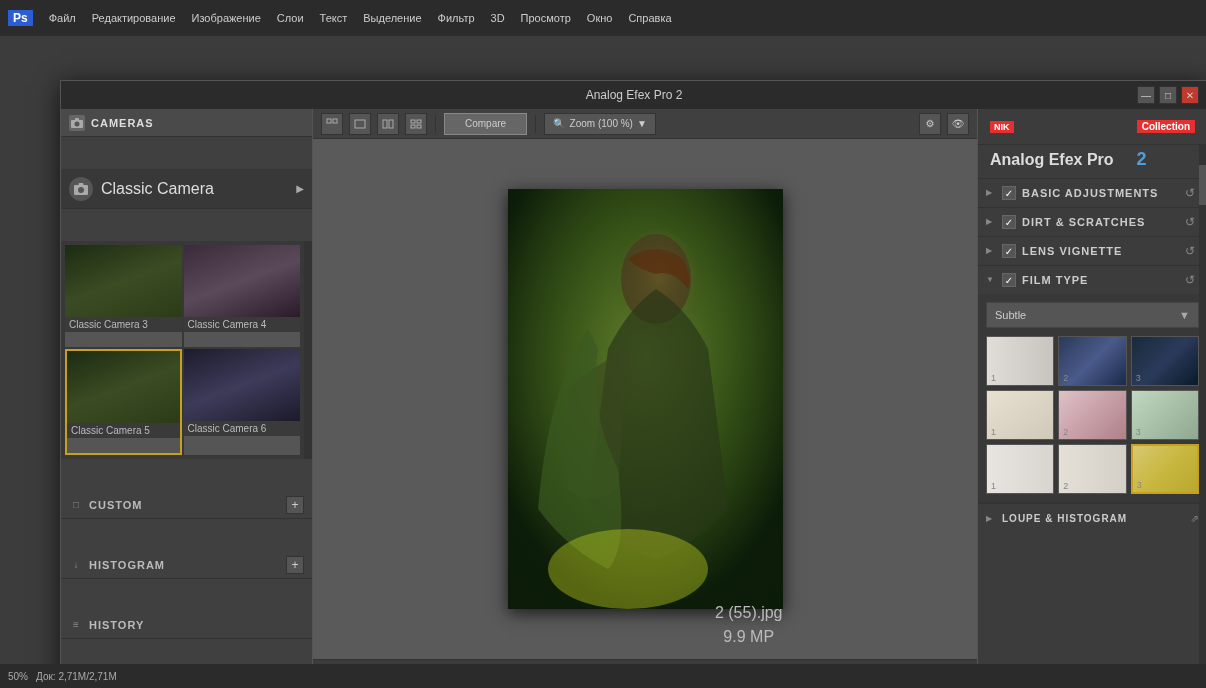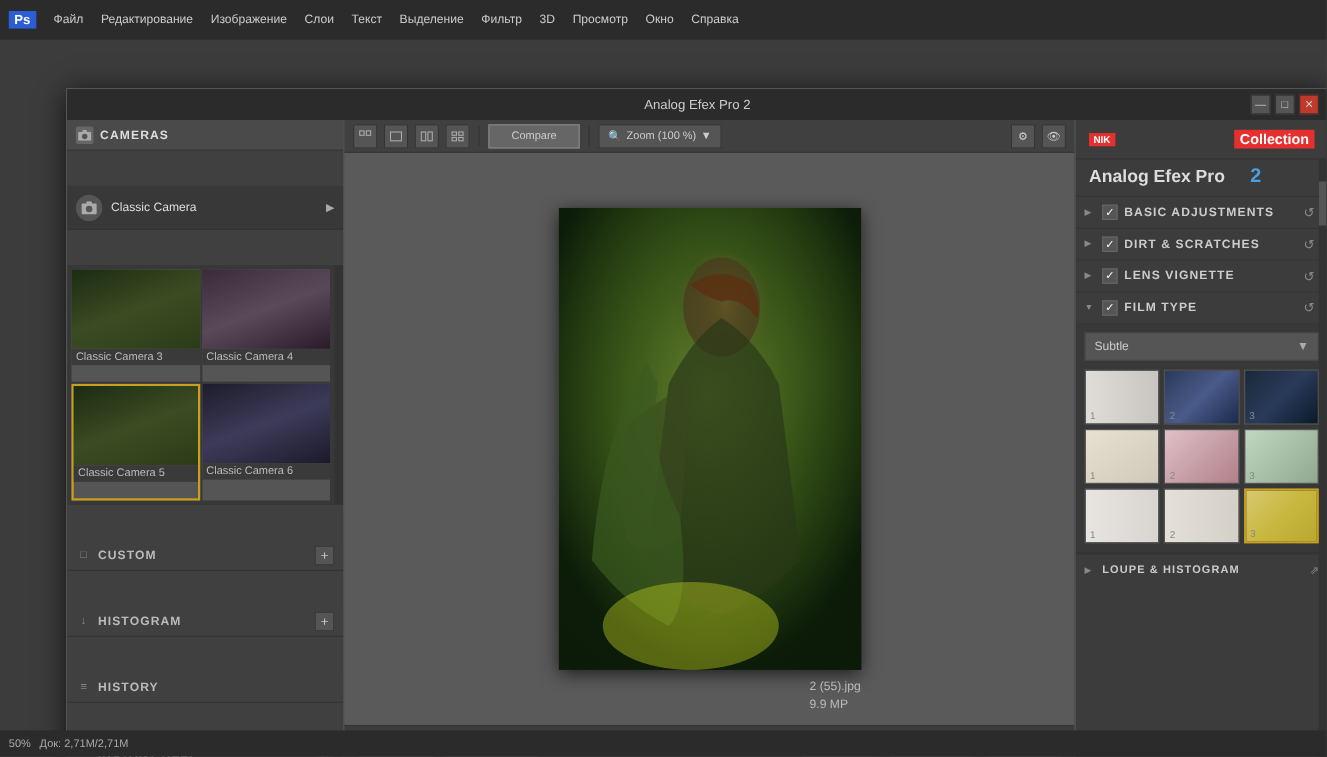--- a/index.html
+++ b/index.html
@@ -21,21 +21,21 @@
     .dialog-content { flex: 1; display: flex; overflow: hidden; }
 
     
     .left-panel { width: 252px; background: #404040; border-right: 1px solid #555; display: flex; flex-direction: column; overflow: hidden; gap: 32px; }
     .cameras-header { height: 28px; background: #4a4a4a; display: flex; align-items: center; padding: 0 8px; gap: 6px; border-bottom: 1px solid #333; }
     .cameras-header-icon { width: 16px; height: 16px; background: #666; border-radius: 2px; display: flex; align-items: center; justify-content: center; color: #ccc; font-size: 9px; }
     .cameras-header-label { font-size: 11px; font-weight: bold; color: #ddd; letter-spacing: 1px; flex: 1; }
 
     .selected-camera { height: 40px; background: #383838; display: flex; align-items: center; padding: 0 8px; gap: 8px; border-bottom: 1px solid #333; }
     .sel-cam-icon { width: 24px; height: 24px; background: #555; border-radius: 50%; display: flex; align-items: center; justify-content: center; color: #aaa; font-size: 12px; }
-    .sel-cam-name { color: #ddd; font-size: 11px; flex: 1; }
+    .sel-cam-name { color: #ddd; font-size: 16px; flex: 1; }
     .sel-cam-arrow { color: #aaa; font-size: 10px; }
 
     .camera-grid { display: grid; grid-template-columns: 1fr 1fr; gap: 2px; padding: 4px; overflow-y: auto; flex: 1; background: #383838; }
     .camera-thumb { background: #555; cursor: pointer; position: relative; }
     .camera-thumb.selected { border: 2px solid #c8a020; }
     .camera-thumb-img { width: 100%; height: 72px; background: linear-gradient(135deg, #3a4a2a 0%, #5a6a3a 50%, #2a3a1a 100%); display: flex; align-items: center; justify-content: center; overflow: hidden; }
     .camera-thumb-img.cam1 { background: linear-gradient(135deg, #2a3a2a, #4a5a3a, #3a4a2a); }
     .camera-thumb-img.cam2 { background: linear-gradient(135deg, #3a2a3a, #5a4a5a, #2a1a2a); }
     .camera-thumb-label { font-size: 10px; color: #bbb; padding: 2px 4px; background: #3a3a3a; text-align: left; }
 
@@ -53,21 +53,21 @@
     .canvas-toolbar { height: 30px; background: #404040; display: flex; align-items: center; padding: 0 8px; gap: 6px; border-bottom: 1px solid #333; }
     .toolbar-btn { height: 22px; padding: 0 20px; background: #555; border: 1px solid #333; color: #ccc; font-size: 10px; cursor: pointer; display: flex; align-items: center; justify-content: center; }
     .toolbar-icon-btn { width: 22px; height: 22px; background: #555; border: 1px solid #333; color: #ccc; font-size: 10px; cursor: pointer; display: flex; align-items: center; justify-content: center; }
     .toolbar-sep { width: 1px; height: 18px; background: #333; margin: 0 2px; }
     .toolbar-zoom { height: 22px; padding: 0 8px; background: #555; border: 1px solid #333; color: #ccc; font-size: 10px; display: flex; align-items: center; gap: 4px; }
     .toolbar-spacer { flex: 1; }
 
     .canvas-main { flex: 1; display: flex; align-items: center; justify-content: center; background: #5a5a5a; position: relative; }
     .canvas-image { width: 275px; height: 420px; background: linear-gradient(160deg, #1a2a10 0%, #2a3a18 15%, #3a4a20 30%, #4a5a28 45%, #2a3a15 60%, #1a2a0a 80%, #0a1a08 100%); position: relative; overflow: hidden; box-shadow: 0 4px 16px rgba(0,0,0,0.7); }
     .canvas-image-overlay { position: absolute; inset: 0; background: radial-gradient(ellipse at 50% 30%, rgba(80,100,30,0.5) 0%, rgba(20,40,10,0.8) 100%); }
-    .canvas-image-label { position: absolute; bottom: -40px; right: 0; text-align: left; color: #bbb; font-size: 11px; line-height: 1.5; }
+    .canvas-image-label { position: absolute; bottom: -40px; right: 0; text-align: center; color: #bbb; font-size: 16px; line-height: 1.5; }
 
     .canvas-footer { height: 40px; background: #3c3c3c; display: flex; align-items: center; justify-content: flex-end; padding: 0 12px; gap: 8px; border-top: 1px solid #333; }
     .footer-btn { height: 26px; min-width: 70px; padding: 0 16px; background: #555; border: 1px solid #444; color: #ccc; font-size: 11px; cursor: pointer; display: flex; align-items: center; justify-content: center; }
     .footer-btn.ok-btn { background: #555; }
     .footer-btn.settings-btn { height: 26px; padding: 0 10px; background: #555; border: 1px solid #444; color: #ccc; font-size: 11px; cursor: pointer; }
     .footer-left { flex: 1; display: flex; gap: 8px; }
 
     
     .right-panel { width: 230px; background: #3c3c3c; border-left: 1px solid #555; display: flex; flex-direction: column; overflow: hidden; }
     .right-header { height: 36px; background: #3c3c3c; display: flex; align-items: center; padding: 0 12px; border-bottom: 1px solid #333; gap: 6px; }
@@ -110,21 +110,21 @@
     .right-scrollbar { position: absolute; right: 0; top: 36px; width: 8px; height: 560px; background: #333; }
     .right-scrollbar-thumb { width: 8px; height: 40px; background: #555; position: relative; top: 20px; }
 
     
     .cam-art { width: 100%; height: 100%; }
     .cam-art.c3 { background: linear-gradient(160deg, #1a2a10, #3a4a20, #2a3a15); }
     .cam-art.c4 { background: linear-gradient(160deg, #3a2a3a, #5a4a5a, #2a1a2a); }
     .cam-art.c5 { background: linear-gradient(160deg, #1a2a10, #3a4a20, #2a3a15); }
     .cam-art.c6 { background: linear-gradient(160deg, #1a1a2a, #3a3a5a, #1a1a2a); }
 
-    .collection-badge { background: #e63030; color: white; font-size: 13px; font-weight: bold; padding: 1px 5px; margin-left: auto; }
+    .collection-badge { background: #e63030; color: white; font-size: 10px; font-weight: bold; padding: 1px 5px; margin-left: auto; }
 
     .compare-btn-active { background: #666 !important; border-color: #888 !important; }
   </style>
 </head>
 <body>
 
 <div class="ps-outer">
 
   <div class="ps-menubar">
     <span style="background:#2b5dd4;color:white;padding:1px 5px;font-weight:bold;font-size:12px;">Ps</span>

